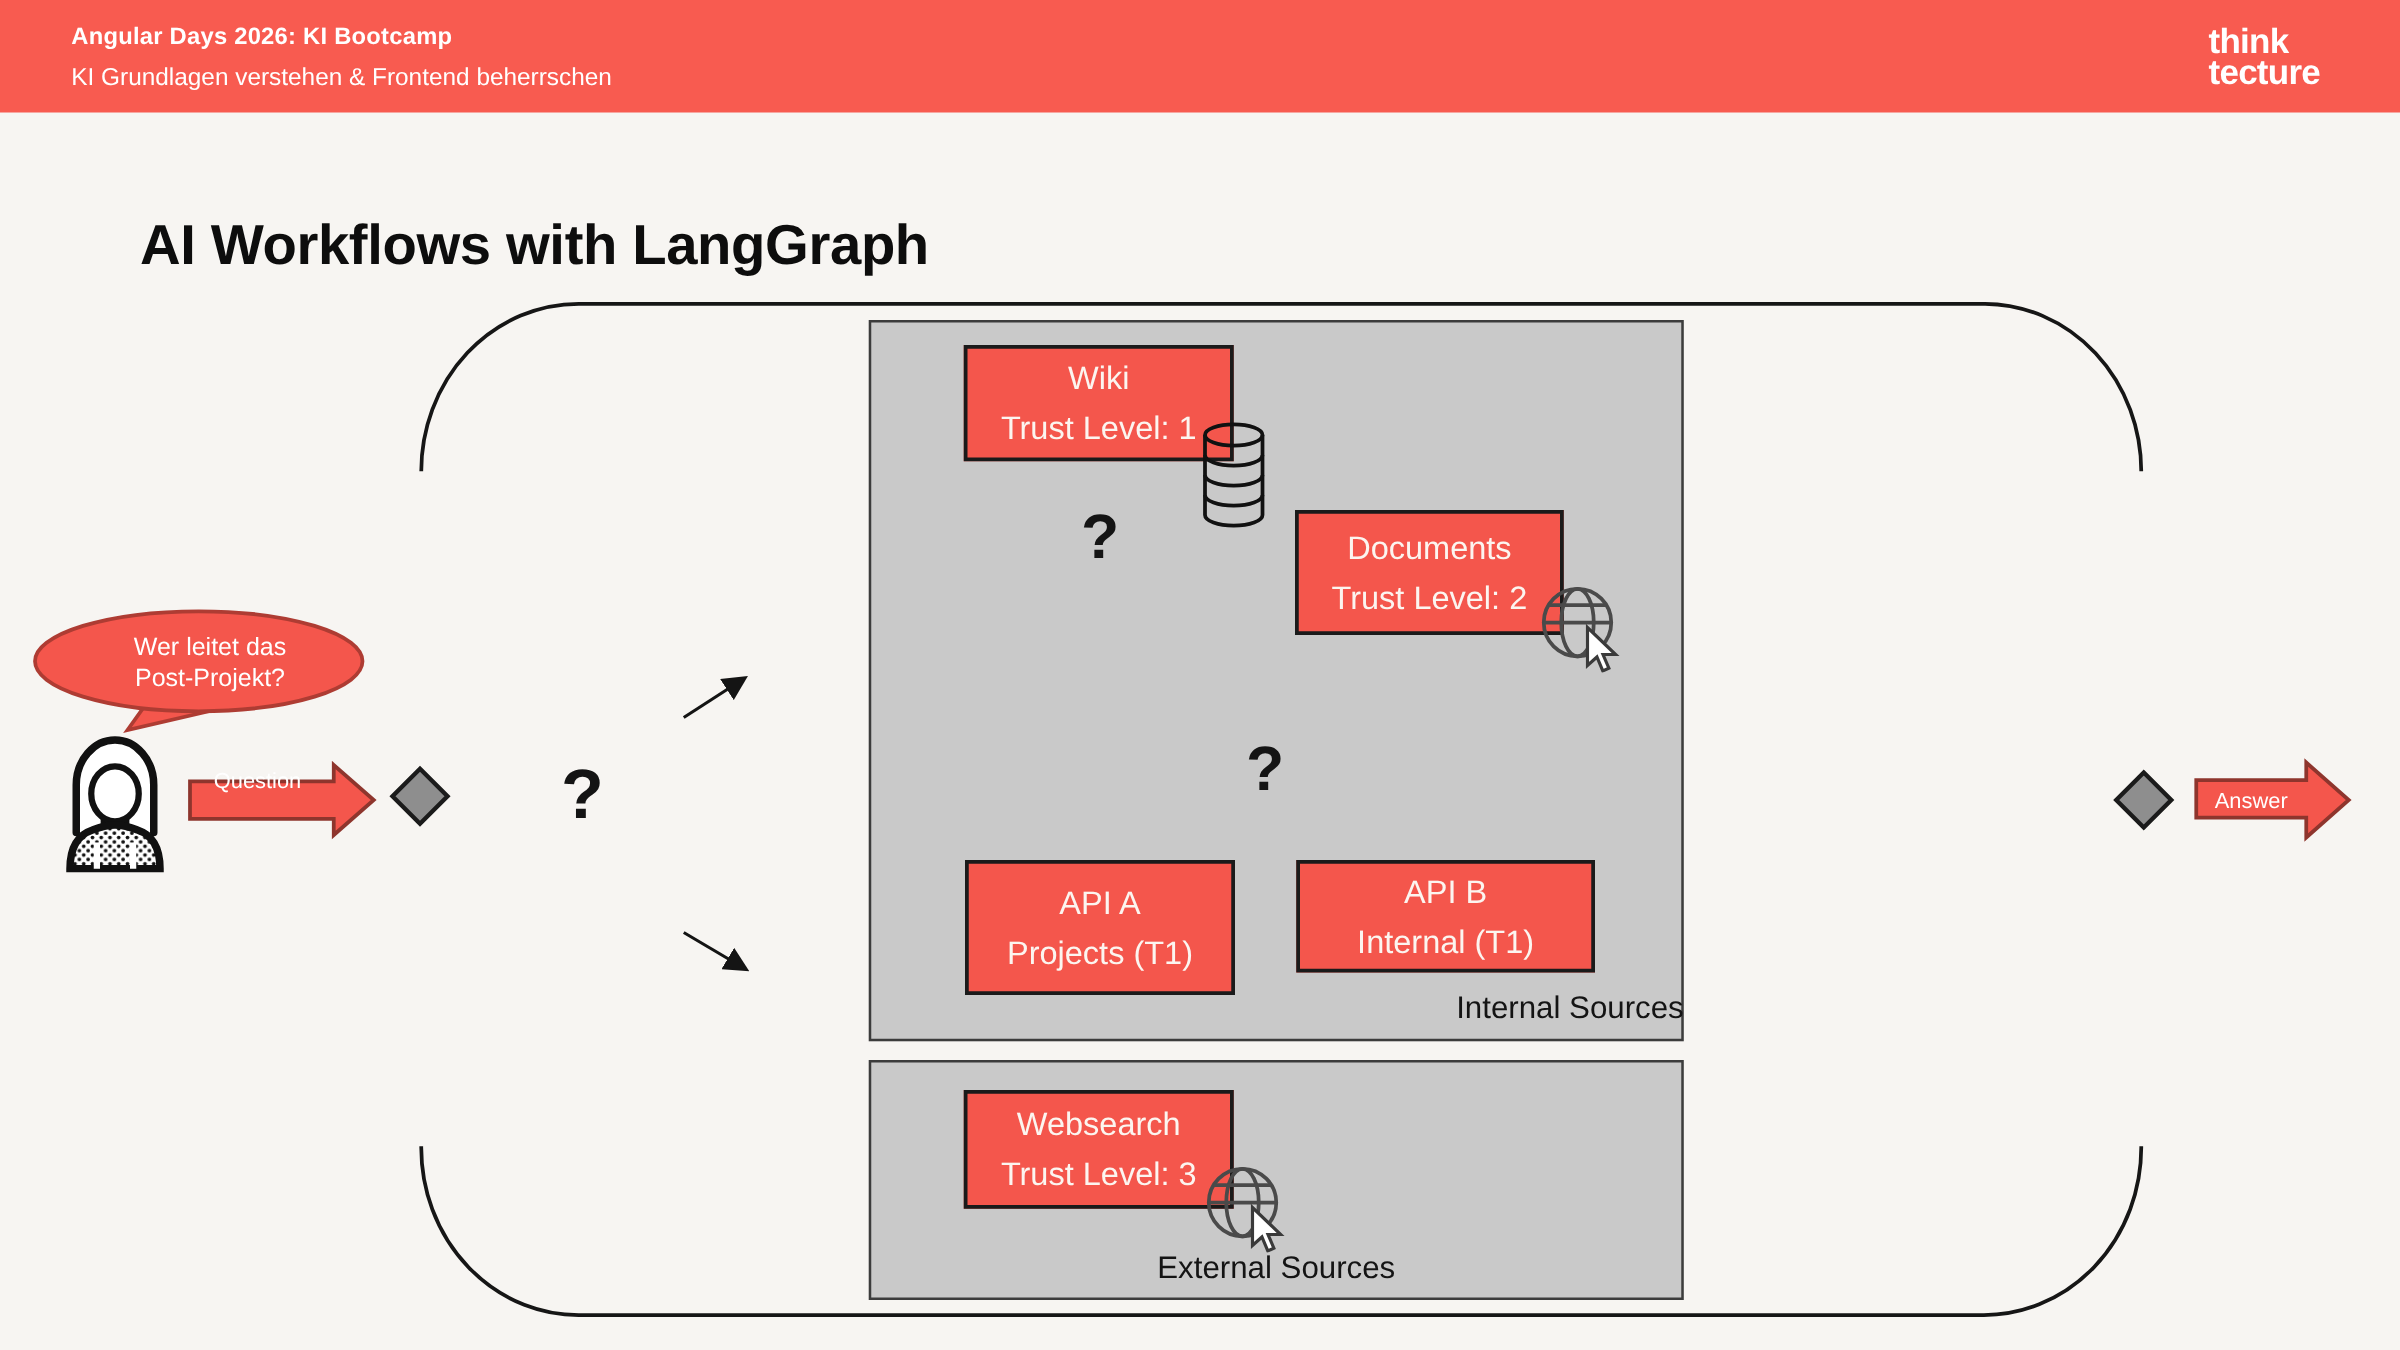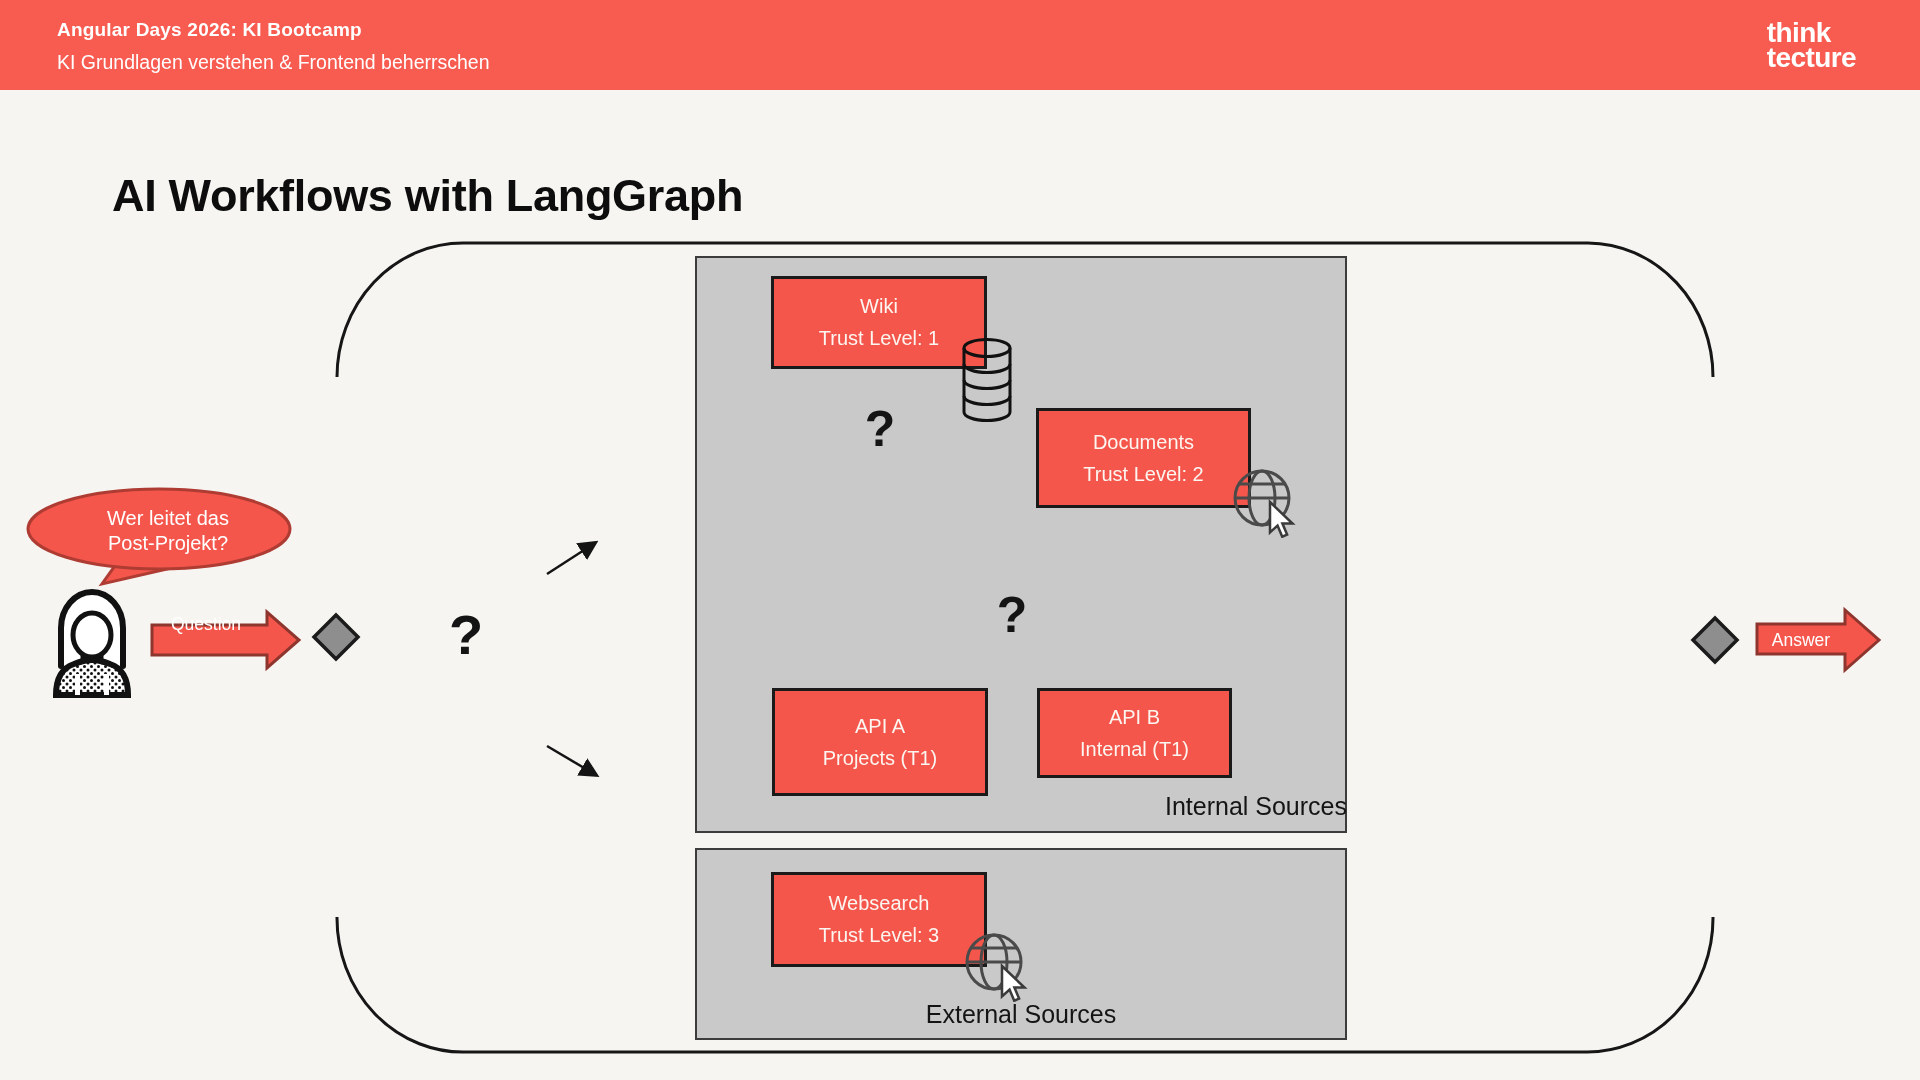--- a/index.html
+++ b/index.html
@@ -23,25 +23,25 @@
   
   .group-box { background:#C9C9C9; border:2px solid #3C3C3C; z-index:2; box-sizing:border-box; }
   .group-internal { left:695px; top:256px; width:652px; height:577px; }
   .group-external { left:695px; top:848px; width:652px; height:192px; }
   .group-label { font-size:25px; color:#141414; text-align:center; width:652px; z-index:3; }
   .label-internal { left:695px; top:792px;text-align:right; }
   .label-external { left:695px; top:1000px; }
 
   
   .node { background:#F4564C; border:3px solid #1A1A1A; color:#FCF5F0; z-index:2; box-sizing:border-box;
-          display:flex; flex-direction:column; align-items:center; justify-content:center; gap:9px; font-size:20px; }
+          display:flex; flex-direction:column; align-items:center; justify-content:center; gap:9px; font-size:26px; }
   .node-wiki       { left:771px;  top:276px; width:216px; height:93px; }
   .node-documents  { left:1036px; top:408px; width:215px; height:100px; }
   .node-api-a      { left:772px;  top:688px; width:216px; height:108px; }
-  .node-api-b      { left:1037px; top:688px; width:195px; height:90px; }
+  .node-api-b      { left:1037px; top:688px; width:239px; height:90px; }
   .node-websearch  { left:771px;  top:872px; width:216px; height:95px; }
 
   
   .qmark { font-weight:bold; color:#141414; text-align:center; z-index:4; width:60px; }
   .q-root          { left:436px; top:602px; font-size:56px; }
   .q-internal-top  { left:850px; top:400px; font-size:50px; }
   .q-internal-bot  { left:982px; top:586px; font-size:50px; }
 
   
   .bubble-text { left:58px; top:506px; width:220px; color:#fff; font-size:20px; line-height:25px; text-align:center; z-index:4; }

